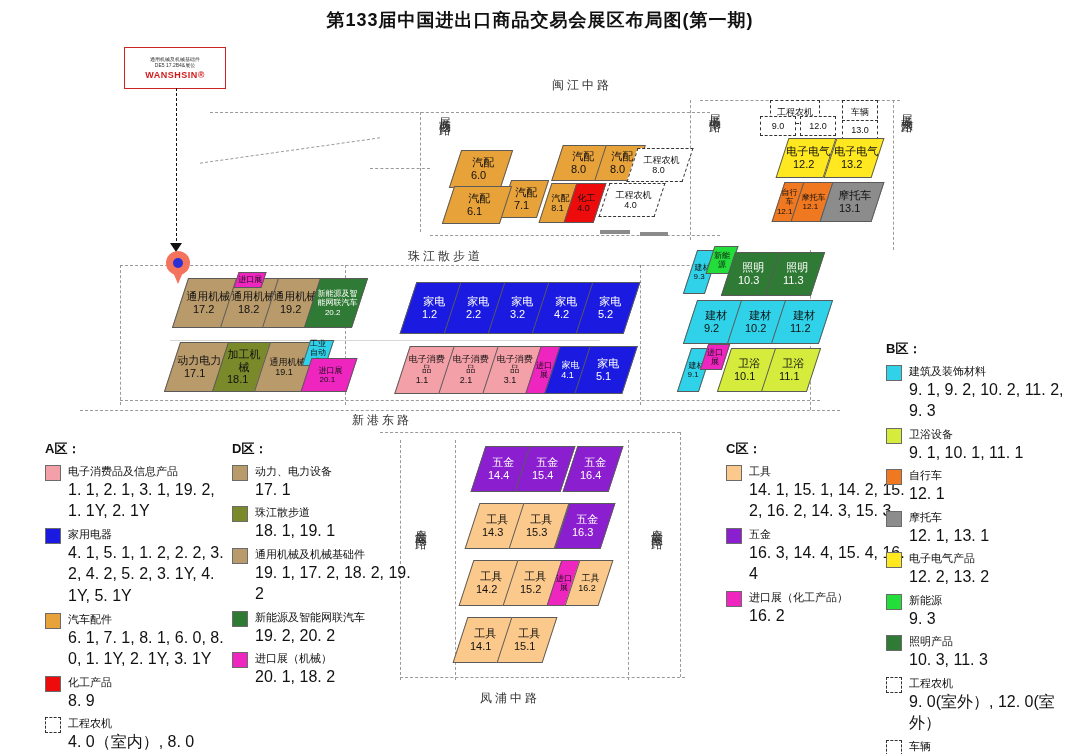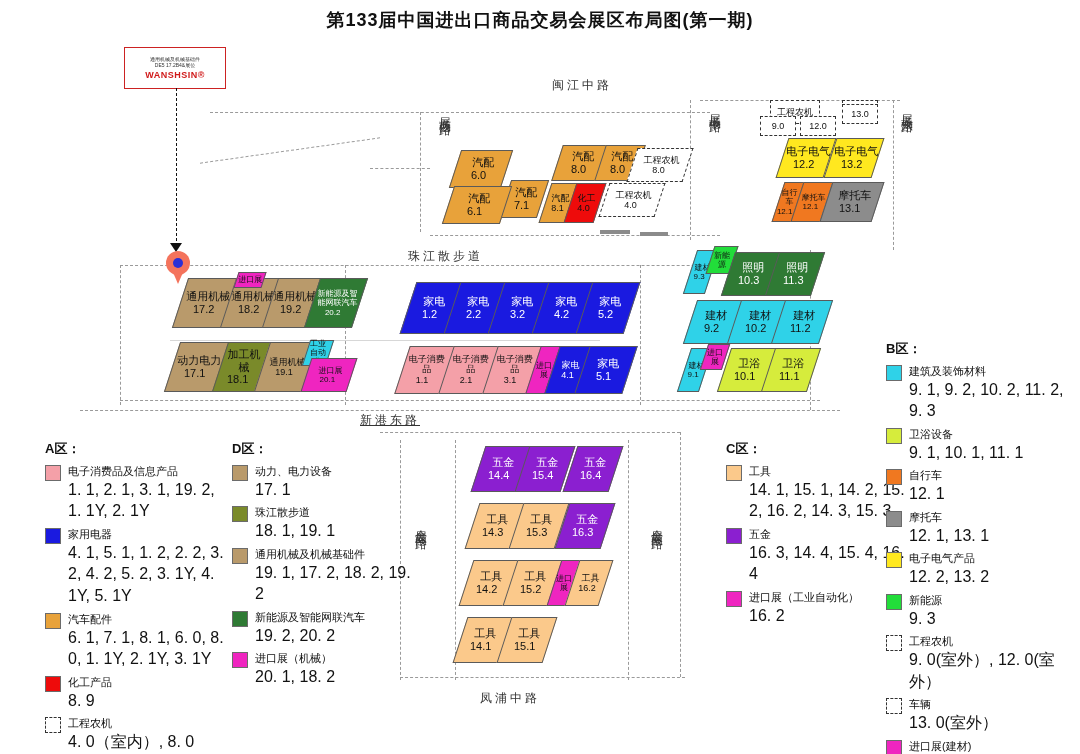--- a/index.html
+++ b/index.html
@@ -123,21 +123,21 @@
 
 <div class="solid" style="left:600px;top:230px;width:30px;height:4px;"></div>
 <div class="solid" style="left:640px;top:232px;width:28px;height:4px;"></div>
 <div class="solid" style="left:170px;top:340px;width:430px;height:1px;opacity:.35;"></div>
 
 <div class="roadlbl" style="left:552px;top:77px;">闽江中路</div>
 <div class="roadlbl vert" style="left:436px;top:108px;">展场西路</div>
 <div class="roadlbl vert" style="left:706px;top:105px;">展场中路</div>
 <div class="roadlbl vert" style="left:898px;top:105px;">展场东路</div>
 <div class="roadlbl" style="left:408px;top:248px;">珠江散步道</div>
-<div class="roadlbl" style="left:360px;top:412px;text-decoration:underline;">新港东路</div>
+<div class="roadlbl" style="left:352px;top:412px;">新港东路</div>
 <div class="roadlbl vert" style="left:412px;top:520px;">会展南二路</div>
 <div class="roadlbl vert" style="left:648px;top:520px;">会展南三路</div>
 <div class="roadlbl" style="left:480px;top:690px;">凤浦中路</div>
 
 <div class="logobox">
   <span class="l1">通用机械及机械基础件</span>
   <span class="l2">DE5 17.2B4&amp;展位</span>
   <span class="brand">WANSHSIN®</span>
 </div>
 <div class="arrowline"></div>
@@ -190,21 +190,21 @@
   </div>
 <div class="blk c-white small" style="left:760px;top:116px;width:36px;height:20px;border:1px dashed #333;transform:none;">
     <span class="n" style="transform:none">9.0</span>
   </div>
 <div class="blk c-white small" style="left:800px;top:116px;width:36px;height:20px;border:1px dashed #333;transform:none;">
     <span class="n" style="transform:none">12.0</span>
   </div>
 <div class="blk c-white small" style="left:842px;top:100px;width:36px;height:24px;border:1px dashed #333;transform:none;">
     <span style="transform:none">车辆</span>
   </div>
-<div class="blk c-white small" style="left:842px;top:104px;width:36px;height:20px;border:1px dashed #333;transform:none;">
+<div class="blk c-white small" style="left:842px;top:120px;width:36px;height:20px;border:1px dashed #333;transform:none;">
     <span class="n" style="transform:none">13.0</span>
   </div>
 
 <div class="blk c-yellow" style="left:782px;top:138px;width:48px;height:40px;">
     <span>电子电气</span>
     <span class="n">12.2</span>
   </div>
 <div class="blk c-yellow" style="left:830px;top:138px;width:48px;height:40px;">
     <span>电子电气</span>
     <span class="n">13.2</span>
@@ -494,21 +494,21 @@
   <div class="lrow">
       <div class="sw" style="background:#8b1fd0"></div>
       <div class="ltxt">
         <span class="ln">五金</span>
         <span class="sub">16. 3, 14. 4, 15. 4, 16. 4</span>
       </div>
     </div>
   <div class="lrow">
       <div class="sw" style="background:#ef25c0"></div>
       <div class="ltxt">
-        <span class="ln">进口展（工业自动化）</span>
+        <span class="ln">进口展（化工产品）</span>
         <span class="sub">16. 2</span>
       </div>
     </div>
 </div>
 
 <div class="legend" style="left:886px;top:340px;width:190px;">
   <h4>B区：</h4>
   <div class="lrow">
       <div class="sw" style="background:#2fd2e8"></div>
       <div class="ltxt">
@@ -545,20 +545,27 @@
       </div>
     </div>
   <div class="lrow">
       <div class="sw" style="background:#22dd3a"></div>
       <div class="ltxt">
         <span class="ln">新能源</span>
         <span class="sub">9. 3</span>
       </div>
     </div>
   <div class="lrow">
+      <div class="sw" style="background:#2f7a34"></div>
+      <div class="ltxt">
+        <span class="ln">照明产品</span>
+        <span class="sub">10. 3, 11. 3</span>
+      </div>
+    </div>
+  <div class="lrow">
       <div class="sw dashed"></div>
       <div class="ltxt">
         <span class="ln">工程农机</span>
         <span class="sub">9. 0(室外）, 12. 0(室外）</span>
       </div>
     </div>
   <div class="lrow">
       <div class="sw dashed"></div>
       <div class="ltxt">
         <span class="ln">车辆</span>

